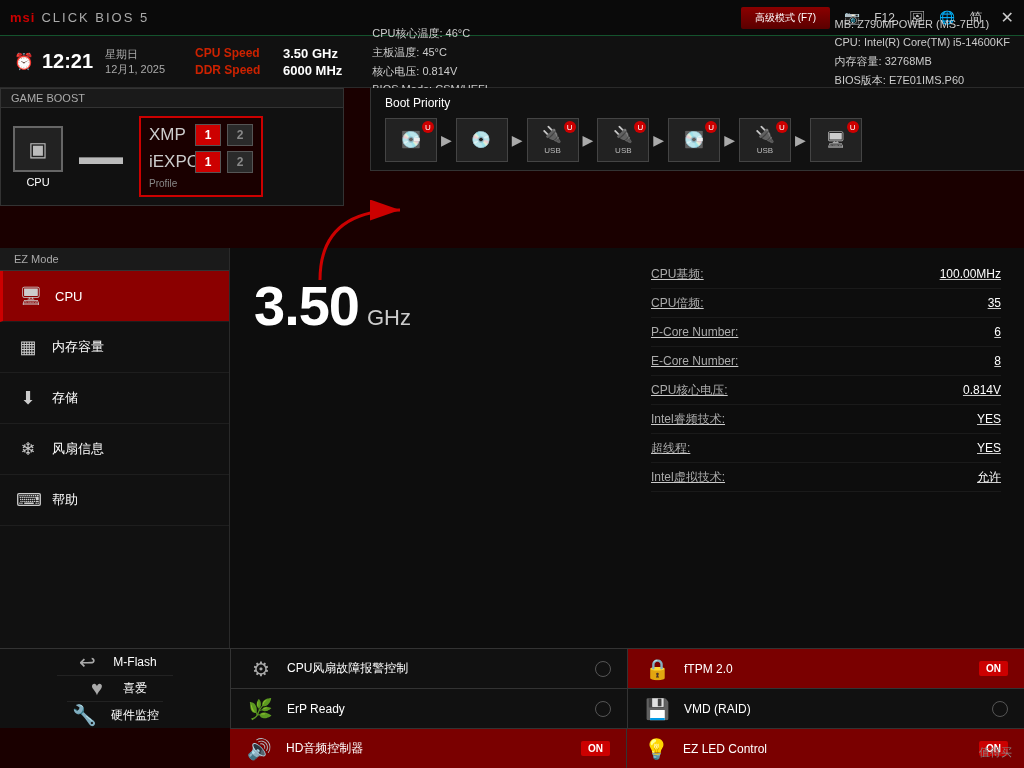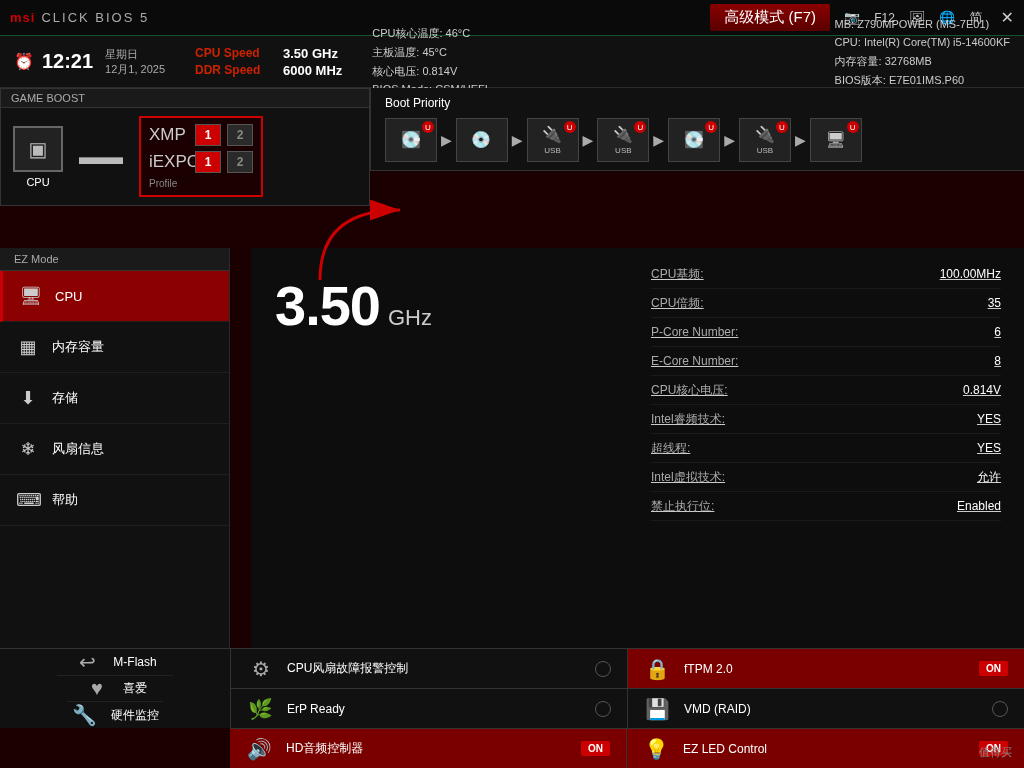--- a/index.html
+++ b/index.html
@@ -40,21 +40,21 @@
       margin-left: auto;
       display: flex;
       align-items: center;
       gap: 14px;
     }
     .advanced-mode-btn {
       background: linear-gradient(to bottom, #8b0000, #5a0000);
       color: #fff;
       border: none;
       padding: 4px 14px;
-      font-size: 15px;
+      font-size: 10px;
       cursor: pointer;
       border-radius: 2px;
     }
     .top-bar-icon {
       color: #ccc;
       font-size: 13px;
       cursor: pointer;
     }
     .f12-label {
       color: #ccc;
@@ -101,21 +101,21 @@
       color: #ccc;
       line-height: 1.7;
       margin-left: auto;
     }
 
     
     .game-boost-section {
       position: absolute;
       top: 88px;
       left: 0;
-      width: 370px;
+      width: 344px;
       background: #111;
       border: 1px solid #333;
       z-index: 10;
     }
     .game-boost-label {
       background: #1a1a1a;
       font-size: 11px;
       color: #aaa;
       padding: 3px 10px;
       border-bottom: 1px solid #333;
@@ -247,21 +247,20 @@
     }
 
     
     .main-area {
       position: absolute;
       top: 248px;
       left: 0;
       right: 0;
       bottom: 120px;
       display: flex;
-      gap: 21px;
     }
 
     
     .sidebar {
       width: 230px;
       background: #111;
       border-right: 1px solid #2a2a2a;
       padding-top: 0;
     }
     .ez-mode-label {
@@ -591,24 +590,20 @@
     <span class="detail-val">YES</span>
   </div>
   <div class="detail-row">
     <span class="detail-key">超线程:</span>
     <span class="detail-val">YES</span>
   </div>
   <div class="detail-row">
     <span class="detail-key">Intel虚拟技术:</span>
     <span class="detail-val">允许</span>
   </div>
-  <div class="detail-row">
-    <span class="detail-key">禁止执行位:</span>
-    <span class="detail-val">Enabled</span>
-  </div>
 </div>
 
 <div class="bottom-bar" style="grid-template-columns: 230px 1fr 1fr; grid-template-rows: 1fr 1fr; height: 80px; bottom: 40px;">
 
   <div class="bottom-btn sidebar-span" style="flex-direction:column;gap:0;padding:0;">
     <div class="bottom-btn" style="flex:1;border-bottom:1px solid #222;">
       <span class="bottom-btn-icon">↩</span>
       <span class="bottom-btn-text">M-Flash</span>
     </div>
     <div class="bottom-btn" style="flex:1;border-bottom:1px solid #222;">

